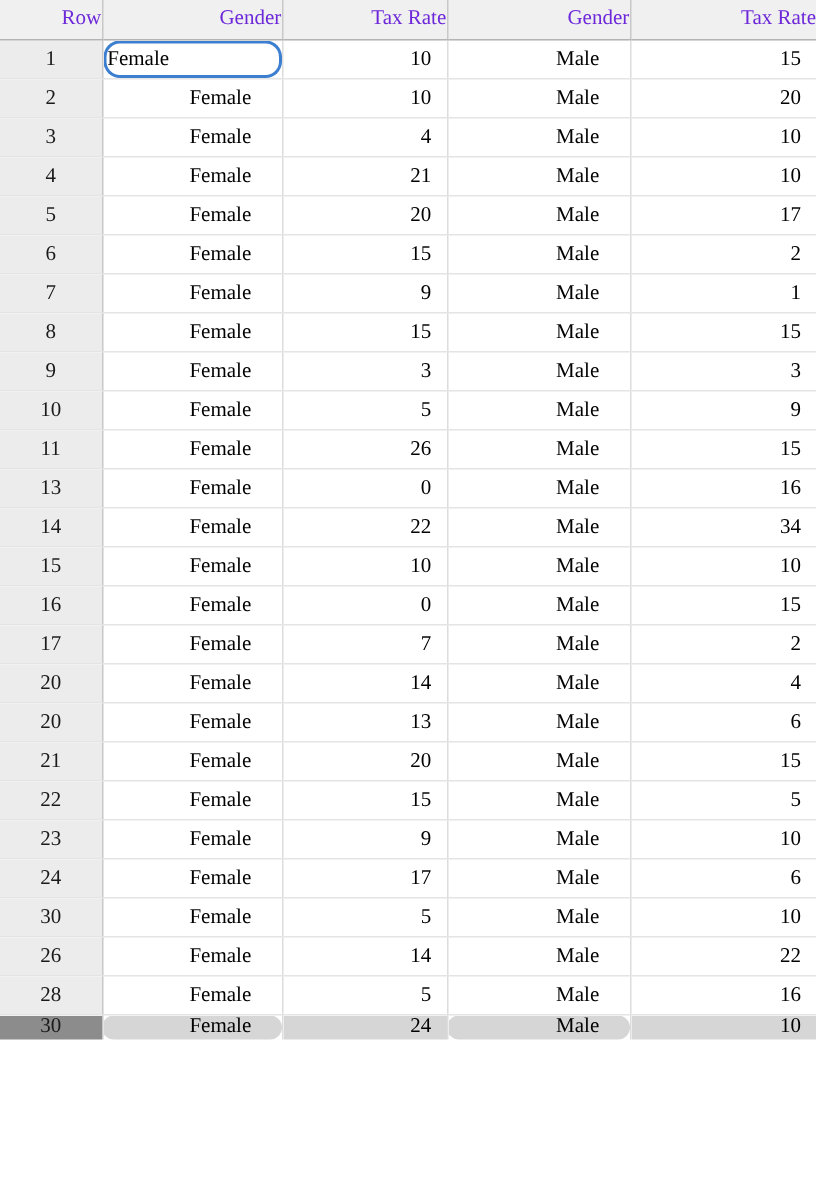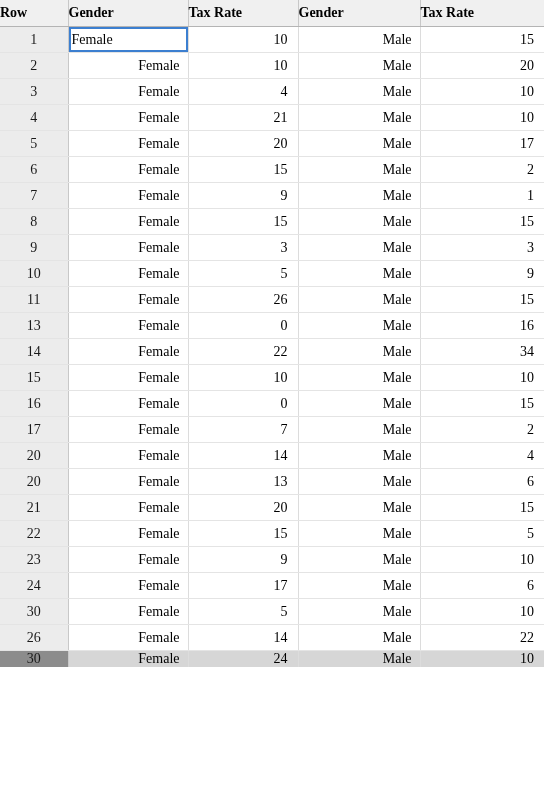--- a/index.html
+++ b/index.html
@@ -24,24 +24,24 @@
   .grid col.c-g1     { width: 120px; }
   .grid col.c-t1     { width: 110px; }
   .grid col.c-g2     { width: 122px; }
   .grid col.c-t2     { width: 124px; }
 
   thead th {
     height: 26px;
     background: #f0f0f0;
     border-right: 1px solid #c8c8c8;
     border-bottom: 1px solid #b4b4b4;
-    font-weight: bold;
+    font-weight: normal;
     font-size: 14px;
-    text-align: left;
-    color: #000000;
+    text-align: right;
+    color: #6d28d9;
     padding: 0;
   }
   thead th:last-child { border-right: none; }
 
   tbody td {
     height: 25px;
     padding: 0 6px;
     border-right: 1px solid #dcdcdc;
     border-bottom: 1px solid #e4e4e4;
     font-size: 14px;
@@ -50,21 +50,21 @@
     overflow: hidden;
   }
   tbody td:last-child { border-right: none; }
 
   tbody td.rowhdr {
     background: #ececec;
     text-align: center;
     border-right: 1px solid #c8c8c8;
     color: #1a1a1a;
   }
-  tbody td.txt { text-align: right; padding-right: 8px; }
+  tbody td.txt { text-align: right; padding-right: 20px; border-radius: 11px; }
   tbody td.num { text-align: right; padding-right: 10px; }
 
   
   tbody tr:first-child td.active {
     text-align: left;
     padding-left: 3px;
     box-shadow: inset 0 0 0 2px #3c7fd0;
     background: #ffffff;
   }
 
@@ -269,20 +269,27 @@
         <td class="txt">Male</td>
         <td class="num">10</td>
       </tr>
       <tr>
         <td class="rowhdr">26</td>
         <td class="txt">Female</td>
         <td class="num">14</td>
         <td class="txt">Male</td>
         <td class="num">22</td>
       </tr>
+      <tr>
+        <td class="rowhdr">28</td>
+        <td class="txt">Female</td>
+        <td class="num">5</td>
+        <td class="txt">Male</td>
+        <td class="num">16</td>
+      </tr>
       <tr class="partial">
         <td class="rowhdr">30</td>
         <td class="txt">Female</td>
         <td class="num">24</td>
         <td class="txt">Male</td>
         <td class="num">10</td>
       </tr>
     </tbody>
 </table>
 

